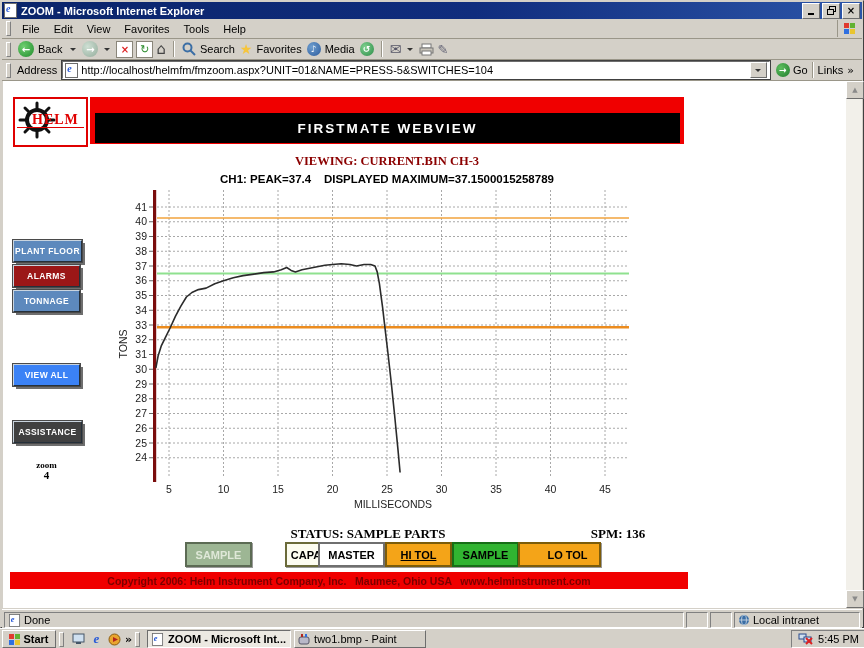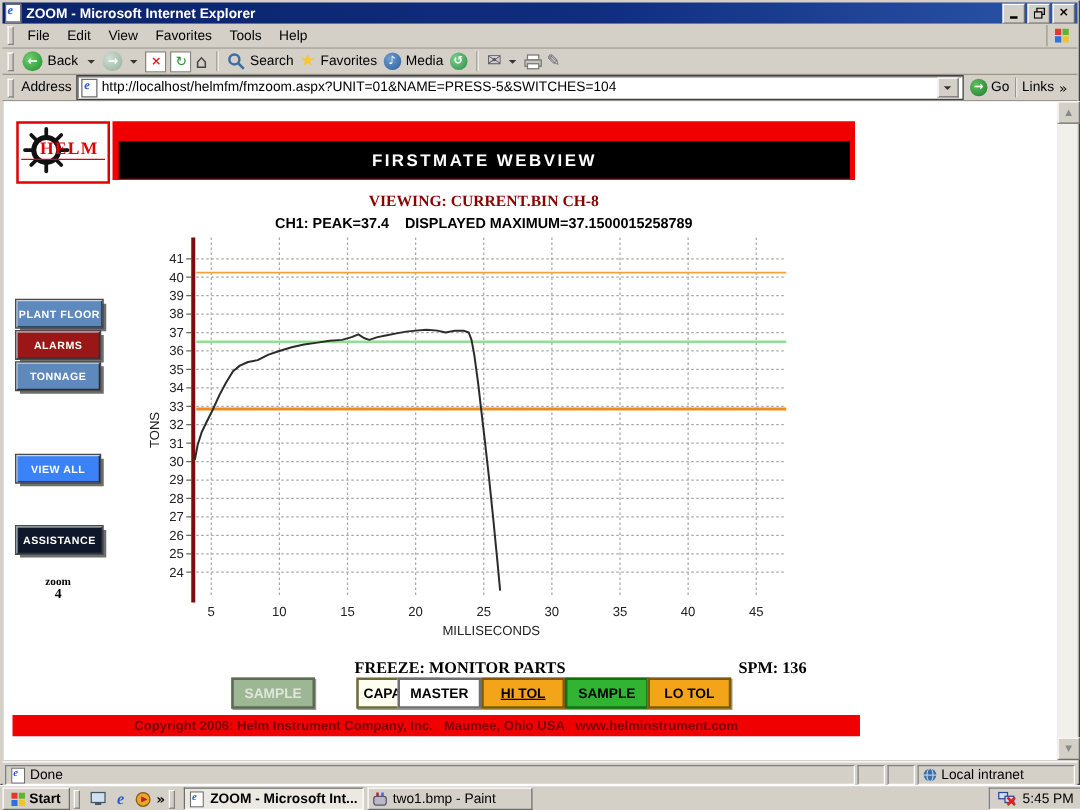--- a/index.html
+++ b/index.html
@@ -193,21 +193,21 @@
       <span style="position:absolute;left:17px;top:13px;color:#e00000;font:bold 14px 'Liberation Serif',serif;letter-spacing:1px;">HELM</span>
       <span style="position:absolute;left:2px;right:2px;top:28px;height:1px;background:#e00000;"></span>
     </div>
 
     <div id="banner" class="abs">
       <div id="banner-black">
         <span id="banner-title">FIRSTMATE WEBVIEW</span>
       </div>
     </div>
 
-    <div id="viewing-line" class="abs">VIEWING: CURRENT.BIN CH-8</div>
+    <div id="viewing-line" class="abs">VIEWING: CURRENT.BIN CH-3</div>
     <div id="peak-line" class="abs">CH1: PEAK=37.4    DISPLAYED MAXIMUM=37.1500015258789</div>
 
     <svg id="chart-svg" class="abs" style="left:112px;top:105px;" width="530" height="335">
         <line x1="54" y1="4" x2="54" y2="290" stroke="#a8a8a8" stroke-dasharray="2,2"></line>
         <line x1="108.5" y1="4" x2="108.5" y2="290" stroke="#a8a8a8" stroke-dasharray="2,2"></line>
         <line x1="163" y1="4" x2="163" y2="290" stroke="#a8a8a8" stroke-dasharray="2,2"></line>
         <line x1="217.5" y1="4" x2="217.5" y2="290" stroke="#a8a8a8" stroke-dasharray="2,2"></line>
         <line x1="272" y1="4" x2="272" y2="290" stroke="#a8a8a8" stroke-dasharray="2,2"></line>
         <line x1="326.5" y1="4" x2="326.5" y2="290" stroke="#a8a8a8" stroke-dasharray="2,2"></line>
         <line x1="381" y1="4" x2="381" y2="290" stroke="#a8a8a8" stroke-dasharray="2,2"></line>
@@ -283,36 +283,36 @@
         <text x="490" y="307" text-anchor="middle" font-size="10.5" fill="#222">45</text>
         <text x="278" y="322" text-anchor="middle" font-size="10.5" fill="#222">MILLISECONDS</text>
         <text x="12" y="158" text-anchor="middle" font-size="10.5" fill="#222" transform="rotate(-90 12 158)">TONS</text>
       </svg>
 
     <div id="sidebar">
         <div class="side-btn abs" style="top: 159px; width: 67px; background: rgb(93, 137, 189);">PLANT FLOOR</div>
         <div class="side-btn abs" style="top: 184px; width: 65px; background: rgb(155, 23, 23);">ALARMS</div>
         <div class="side-btn abs" style="top: 209px; width: 65px; background: rgb(93, 137, 189);">TONNAGE</div>
         <div class="side-btn abs" style="top: 283px; width: 65px; background: #3b82f6;">VIEW ALL</div>
-        <div class="side-btn abs" style="top: 340px; width: 67px; background: #0f172a;">ASSISTANCE</div>
+        <div class="side-btn abs" style="top: 340px; width: 67px; background: #404040;">ASSISTANCE</div>
       </div>
     <div id="zoom-note" class="abs">
       <div>zoom</div>
       <div id="zoom-value">4</div>
     </div>
 
-    <div id="status-text" class="abs">FREEZE: MONITOR PARTS</div>
+    <div id="status-text" class="abs">STATUS: SAMPLE PARTS</div>
     <div id="spm-text" class="abs">SPM: 136</div>
     <div id="controls-row">
         <div class="ctl-btn abs" style="left: 182px; background: rgb(157, 182, 148); color: rgb(223, 232, 216); border: 2px solid rgb(92, 107, 84);">SAMPLE</div>
         <div class="ctl-btn abs" style="left: 249px; background: rgb(253, 253, 240); color: rgb(0, 0, 0); border: 2px solid rgb(107, 107, 58); margin-left: 33px;">CAPACITY</div>
         <div class="ctl-btn abs" style="left: 315px; background: rgb(255, 255, 255); color: rgb(0, 0, 0); border: 2px solid rgb(111, 111, 111);">MASTER</div>
         <div class="ctl-btn abs" style="left: 382px; background: rgb(244, 164, 24); color: rgb(0, 0, 0); border: 2px solid rgb(124, 92, 10); text-decoration: underline;">HI TOL</div>
         <div class="ctl-btn abs" style="left: 449px; background: rgb(49, 180, 49); color: rgb(0, 0, 0); border: 2px solid rgb(23, 110, 23);">SAMPLE</div>
-        <div class="ctl-btn abs" style="left: 515px; background: rgb(244, 164, 24); color: rgb(0, 0, 0); border: 2px solid rgb(124, 92, 10);">LO TOL</div>
+        <div class="ctl-btn abs" style="left: 515px; background: rgb(244, 164, 24); color: rgb(0, 0, 0); border: 2px solid rgb(124, 92, 10); padding-left: 16px;">LO TOL</div>
       </div>
 
     <div id="copyright" class="abs">Copyright 2006: Helm Instrument Company, Inc.   Maumee, Ohio USA   www.helminstrument.com</div>
   </div>
 
   <div id="vscroll" class="abs">
     <span class="scroll-btn out abs" style="top:0;">▲</span>
     <span class="scroll-btn out abs" style="bottom:0;">▼</span>
   </div>
 

